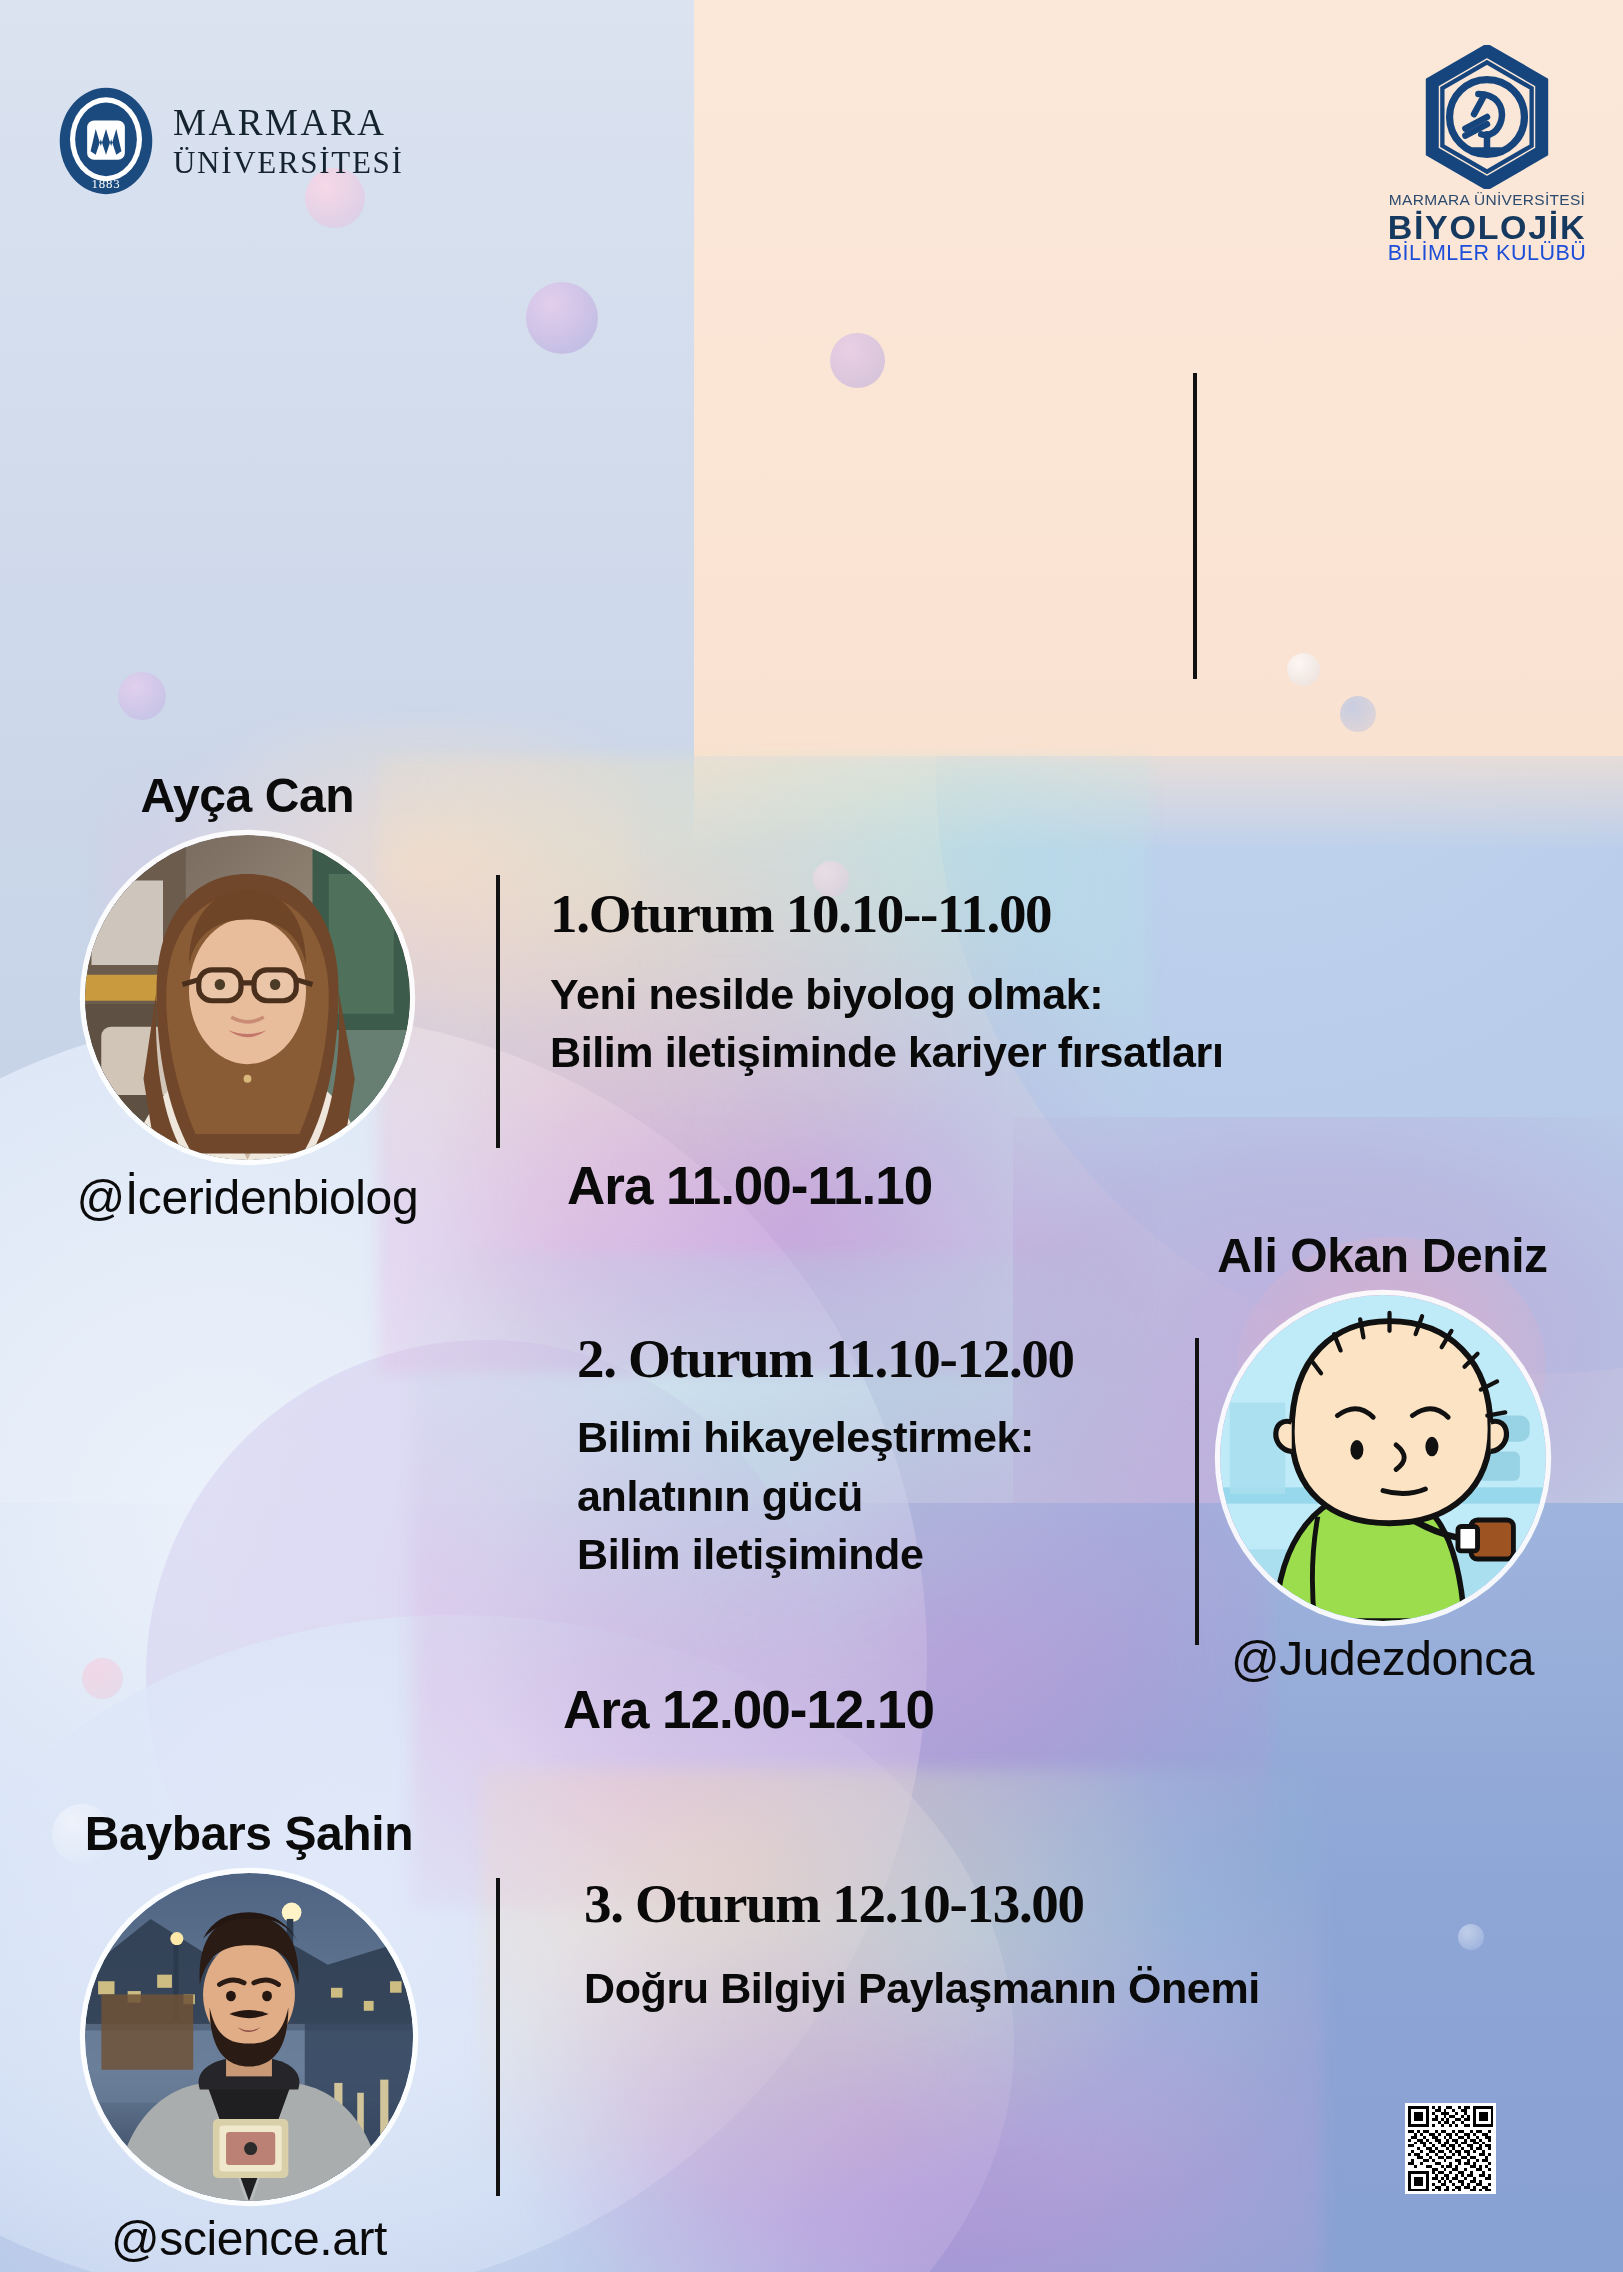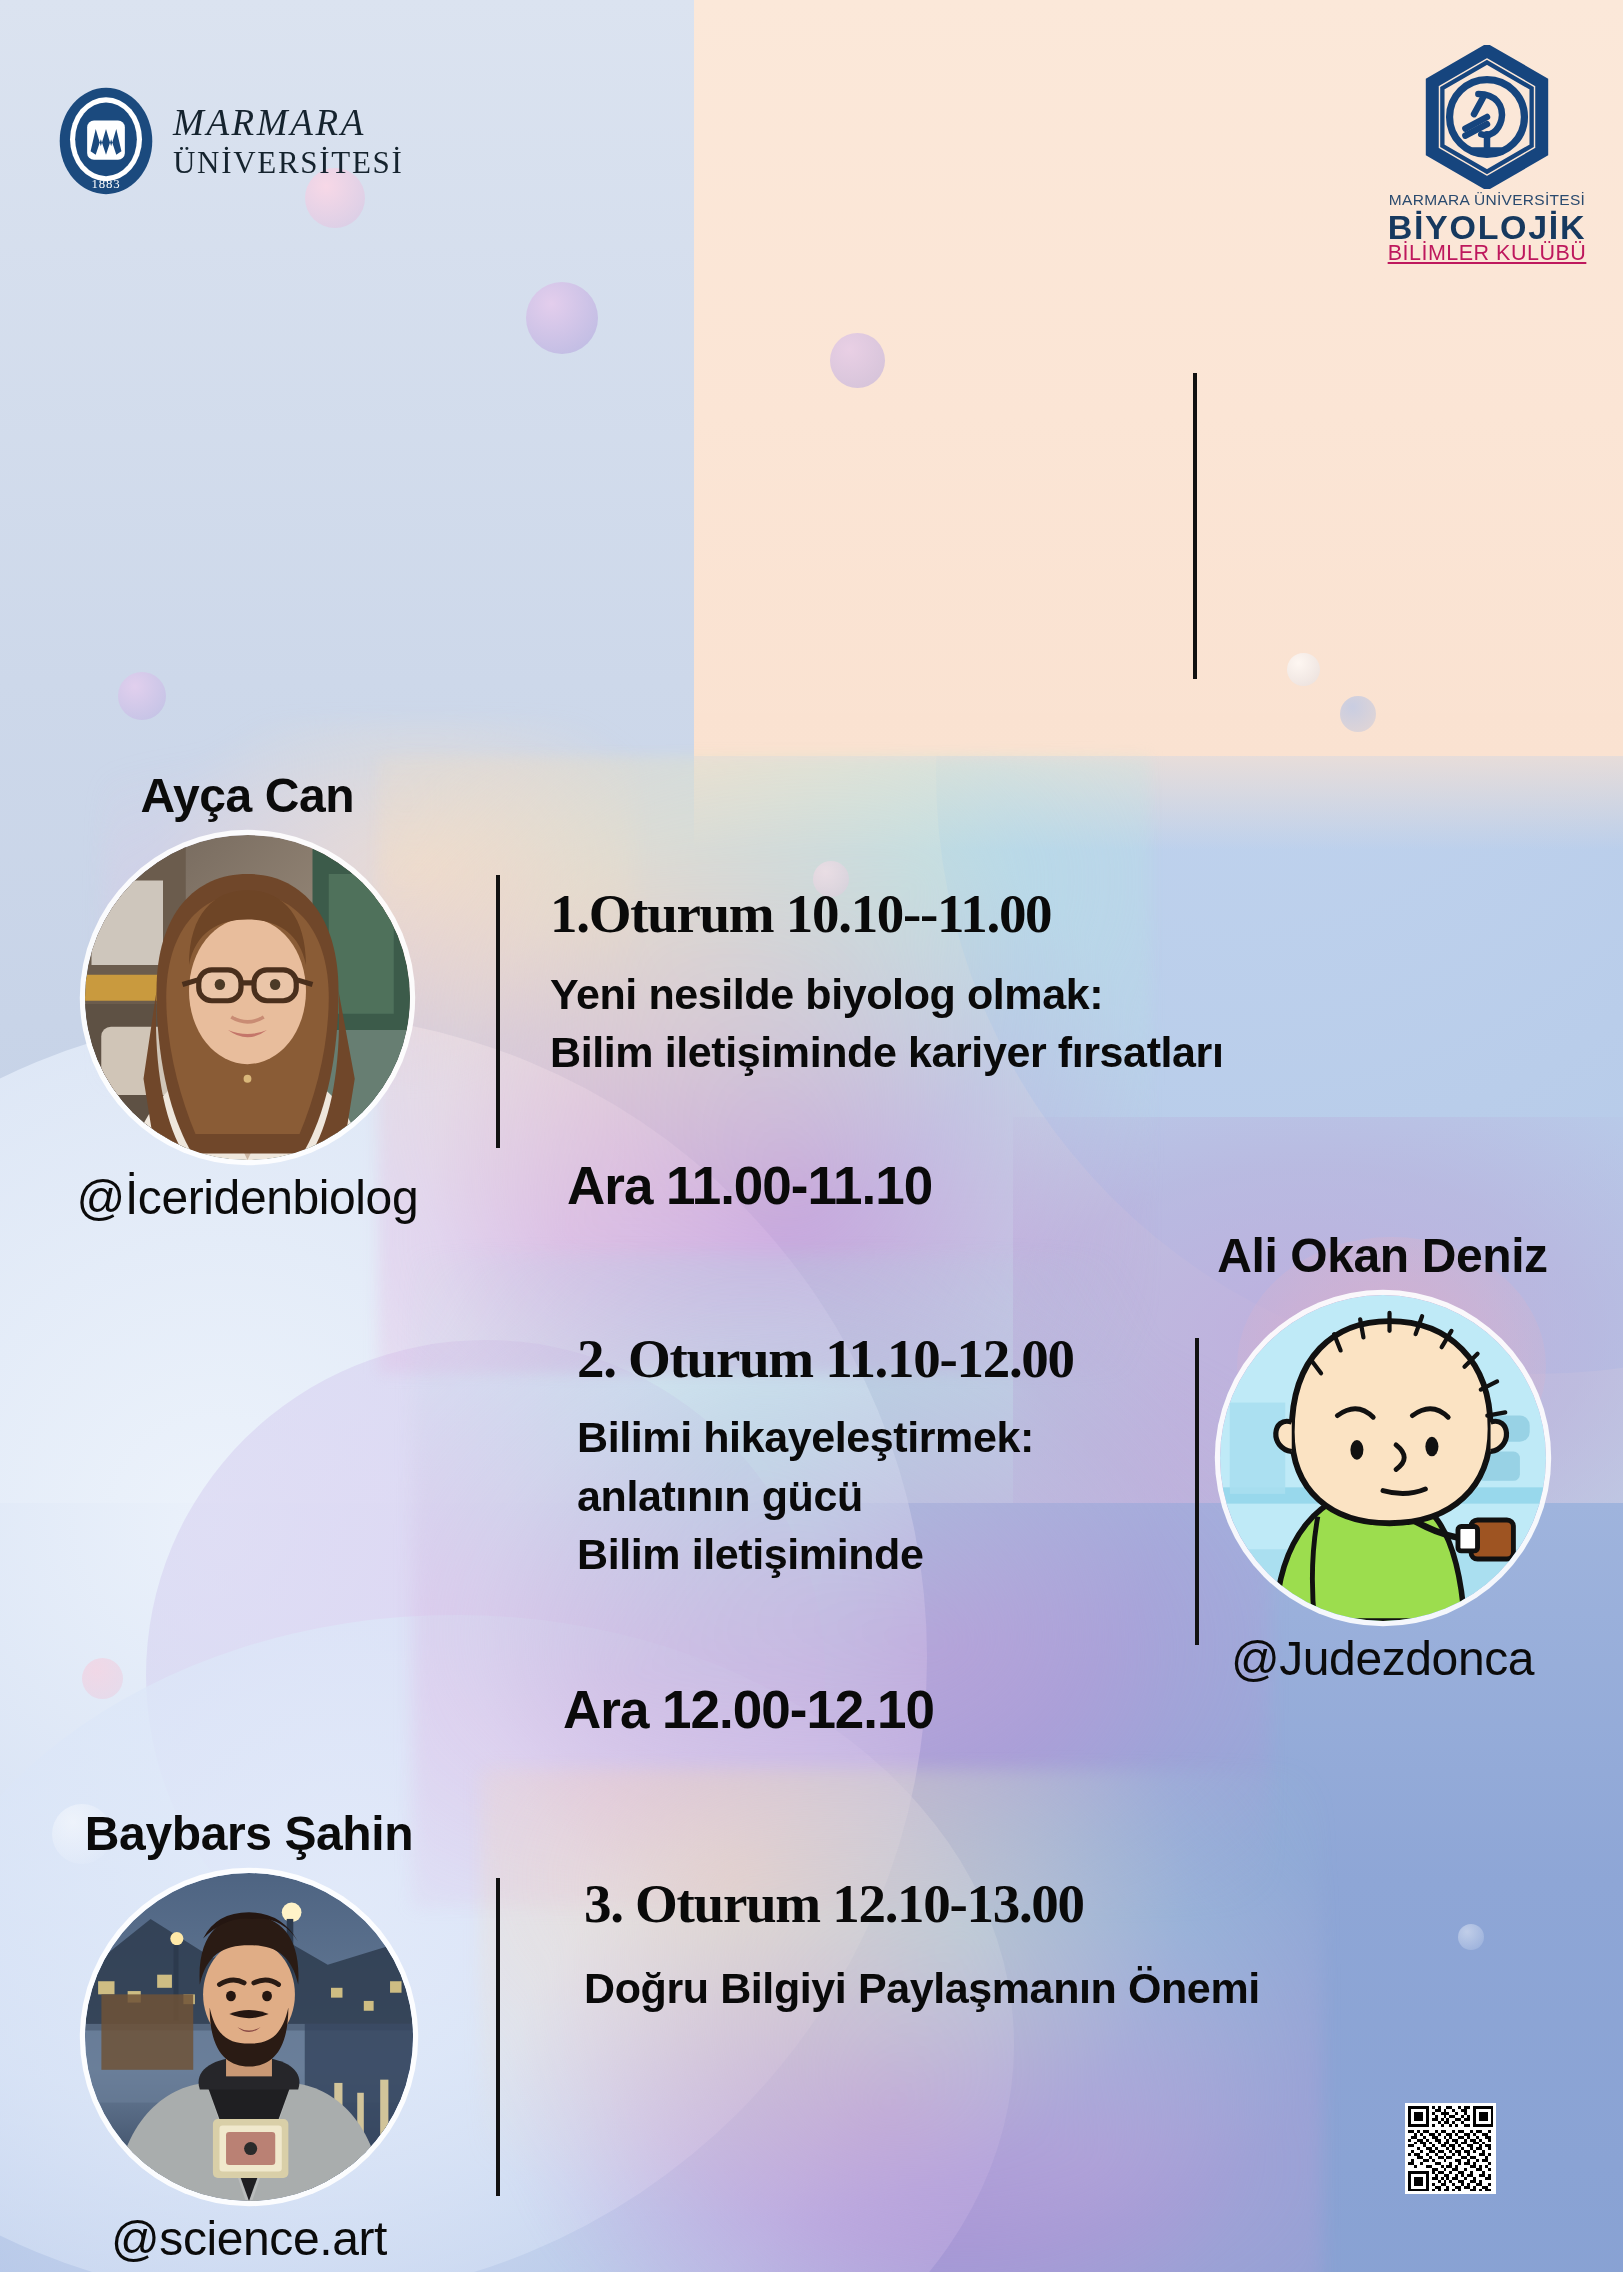--- a/index.html
+++ b/index.html
@@ -107,32 +107,32 @@
     position: absolute; left: 58px; top: 86px;
     display: flex; align-items: center; gap: 19px;
   }
   #marmara-seal { width: 96px; height: 110px; flex: none; }
   #marmara-wordmark {
     font-family: "Liberation Serif", serif;
     color: #15232e;
     line-height: 1.0;
   }
   #marmara-wordmark .l1 {
-    font-size: 37px; letter-spacing: 2.6px; font-weight: 400; display: block; font-style: italic;
+    font-size: 37px; letter-spacing: 2.6px; font-weight: 400; display: block;
   }
   #marmara-wordmark .l2 {
     font-size: 31px; letter-spacing: 1.7px; font-weight: 400; display: block; margin-top: 5.2px;
   }
 
   #club-logo { position: absolute; right: 33px; top: 45px; width: 206px; text-align: center; }
   #club-hex { width: 144px; height: 144px; margin: 0 auto; display: block; }
   #club-text { margin-top: 3.4px; color: #16395f; line-height: 1.0; }
   #club-text .ct1 { font-size: 15.5px; letter-spacing: 0.3px; display: block; font-weight: 400; color: #2a4a6e; }
   #club-text .ct2 { font-size: 34px; font-weight: 700; letter-spacing: 1.7px; display: block; margin-top: 1.7px; color: #16395f;}
-  #club-text .ct3 { font-size: 21.5px; letter-spacing: 0.5px; display: block; margin-top: -0.9px; color: #be185d; text-decoration: underline;}
+  #club-text .ct3 { font-size: 21.5px; letter-spacing: 0.5px; display: block; margin-top: -0.9px; color: #1d4ed8;}
 
   
   #poster-title {
     position: absolute; left: 0; top: 359px; width: 1185px;
     text-align: center;
     color: #0a0a0a;
     font-weight: 700;
     line-height: 0.97;
     letter-spacing: -1.7px;
     font-size: 144px;

